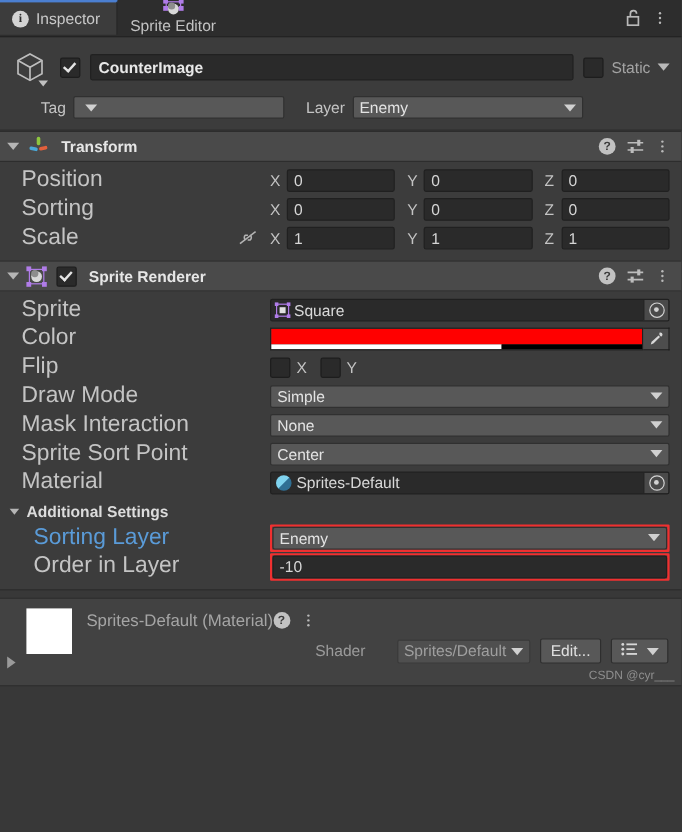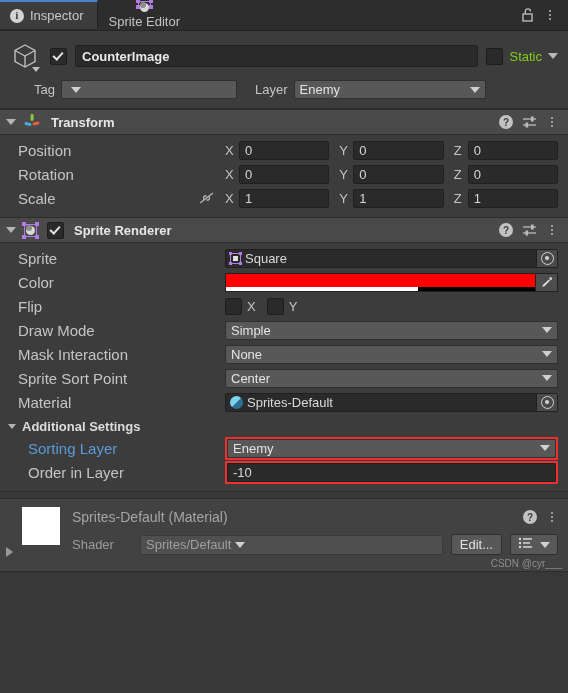--- a/index.html
+++ b/index.html
@@ -146,21 +146,21 @@
     background: #2a2a2a;
     border: 1px solid #212121;
     border-radius: 2px;
     display: flex; align-items: center;
     padding: 0 6px;
     font-weight: bold;
     font-size: 13px;
     color: #e8e8e8;
   }
   .static-wrap { display: flex; align-items: center; gap: 6px; flex: none; }
-  .static-label { font-size: 13px; color: #84cc16; text-align: right; }
+  .static-label { font-size: 13px; color: #a3a3a3; text-align: right; }
   .caret {
     width: 0; height: 0;
     border-left: 5px solid transparent;
     border-right: 5px solid transparent;
     border-top: 6px solid #b9b9b9;
   }
   .go-row2 {
     display: flex; align-items: center;
     gap: 6px;
     margin-top: 7px;
@@ -223,21 +223,21 @@
   .comp-body { background: #3c3c3c; padding: 4px 10px 6px 0; }
 
   .row {
     display: flex; align-items: center;
     height: 22px;
     margin-bottom: 2px;
   }
   .row-label {
     width: 225px;
     padding-left: 18px;
-    font-size: 15px;
+    font-size: 19px;
     color: #c4c4c4;
     box-sizing: border-box;
     flex: none;
   }
   .row-label.blue { color: #5a9bd8; }
   .row-label.indent { padding-left: 28px; }
 
   .num-field {
     background: #2a2a2a;
     border: 1px solid #202020;
@@ -368,21 +368,21 @@
     border-top: 5px solid transparent;
     border-bottom: 5px solid transparent;
     border-left: 7px solid #9a9a9a;
   }
   .mat-thumb {
     width: 38px; height: 38px;
     background: #ffffff;
     flex: none;
     margin-right: 12px;
   }
-  .mat-right { flex: 1; display: flex; flex-direction: column; }
+  .mat-right { flex: 1; display: flex; }
   .mat-title-row { display: flex; align-items: center; height: 20px; }
   .mat-title { font-size: 14px; color: #a5a5a5; flex: 1; }
   .mat-shader-row { display: flex; align-items: center; gap: 8px; margin-top: 7px; }
   .mat-shader-lbl { font-size: 13px; color: #9b9b9b; width: 60px; flex: none; }
   .shader-dd {
     background: #4f4f4f;
     border: 1px solid #3a3a3a;
     border-radius: 2px;
     height: 20px;
     flex: 1;
@@ -536,21 +536,21 @@
             <span>0</span>
           </span>
         <span class="axis-lbl" style="margin-left:10px">Z</span>
         <span class="num-field">
             <span>0</span>
           </span>
       </span>
     </div>
 
     <div class="row">
-      <span class="row-label">Rotation</span>
+      <span class="row-label">Sorting</span>
       <span class="vec-wrap">
         <span class="axis-lbl">X</span>
         <span class="num-field">
             <span>0</span>
           </span>
         <span class="axis-lbl" style="margin-left:10px">Y</span>
         <span class="num-field">
             <span>0</span>
           </span>
         <span class="axis-lbl" style="margin-left:10px">Z</span>

